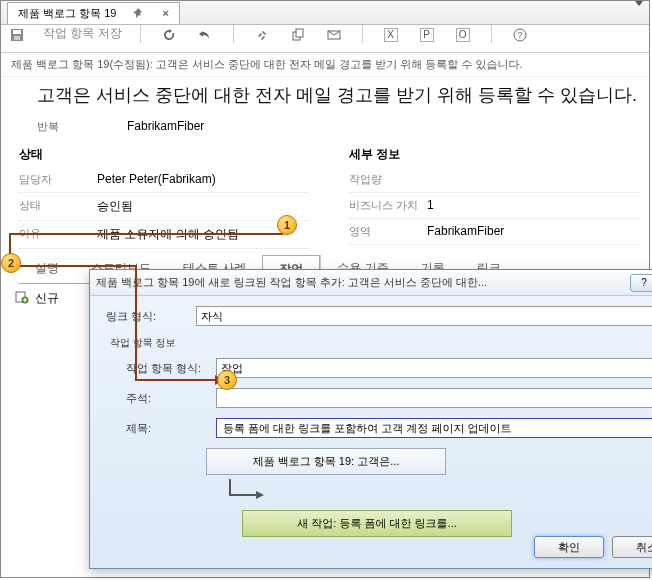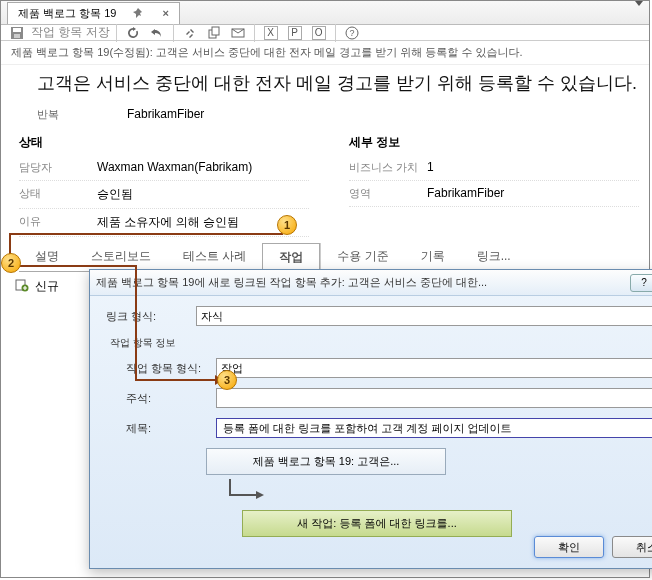--- a/index.html
+++ b/index.html
@@ -9,21 +9,21 @@
 
 
 .tabstrip { height: 24px; background: linear-gradient(#f8f8f8, #ececec); border-bottom: 1px solid #bbb; display: flex; align-items: center; padding-left: 6px; }
 .tab { background: #fff; border: 1px solid #aaa; border-bottom: none; padding: 3px 10px; display: flex; align-items: center; gap: 17px; font-size: 11px; }
 .pin { width: 12px; height: 12px; display: inline-block; }
 .close-x { cursor: pointer; color: #666; font-weight: bold; }
 .tabstrip-spacer { flex: 1; }
 .tabstrip-dd { padding: 0 6px; color: #333; }
 
 
-.toolbar { height: 16px; border-bottom: 1px solid #ccc; display: flex; align-items: center; gap: 4px; padding: 0 6px; color: #555; }
+.toolbar { height: 28px; border-bottom: 1px solid #ccc; display: flex; align-items: flex-start; gap: 16px; padding: 0 6px; color: #555; }
 .tbtn { width: 20px; height: 20px; display: flex; align-items: center; justify-content: center; border: 1px solid transparent; }
 .tsep { width: 1px; height: 18px; background: #ccc; margin: 0 2px; }
 .tbox { border: 1px solid #aaa; width: 14px; height: 14px; font-size: 10px; line-height: 12px; text-align: center; color: #555; }
 
 
 .subtitle { padding: 4px 10px; font-size: 11px; color: #555; border-bottom: 1px solid #eee; }
 
 
 .bigtitle { padding: 6px 10px 10px 36px; font-size: 18px; color: #111; }
 
@@ -166,34 +166,38 @@
   <div class="meta-row">
     <div class="meta-label">반복</div>
     <div class="meta-val">FabrikamFiber</div>
   </div>
 
   <div class="fields-area">
     <div class="col">
       <div class="head">상태</div>
       <div class="frow">
         <div class="flabel">담당자</div>
-        <div class="fval">Waxman Waxman(Fabrikam)</div>
+        <div class="fval">Peter Peter(Fabrikam)</div>
       </div>
       <div class="frow">
         <div class="flabel">상태</div>
         <div class="fval">승인됨</div>
       </div>
       <div class="frow">
         <div class="flabel">이유</div>
         <div class="fval">제품 소유자에 의해 승인됨</div>
       </div>
     </div>
     <div class="col-gap"></div>
     <div class="col">
       <div class="head">세부 정보</div>
+      <div class="frow">
+        <div class="flabel">작업량</div>
+        <div class="fval"></div>
+      </div>
       <div class="frow">
         <div class="flabel">비즈니스 가치</div>
         <div class="fval">1</div>
       </div>
       <div class="frow">
         <div class="flabel">영역</div>
         <div class="fval">FabrikamFiber</div>
       </div>
     </div>
   </div>

